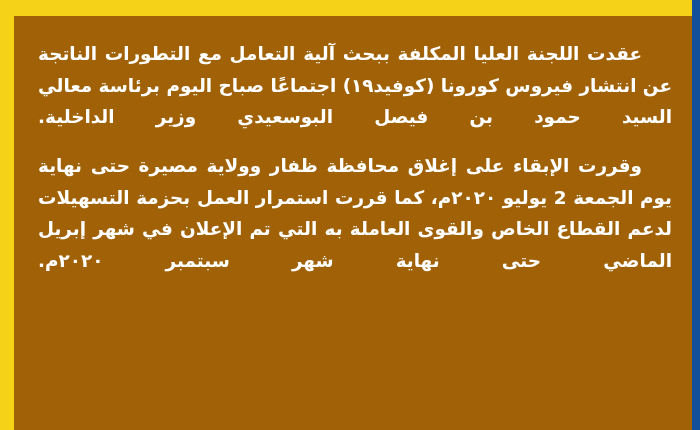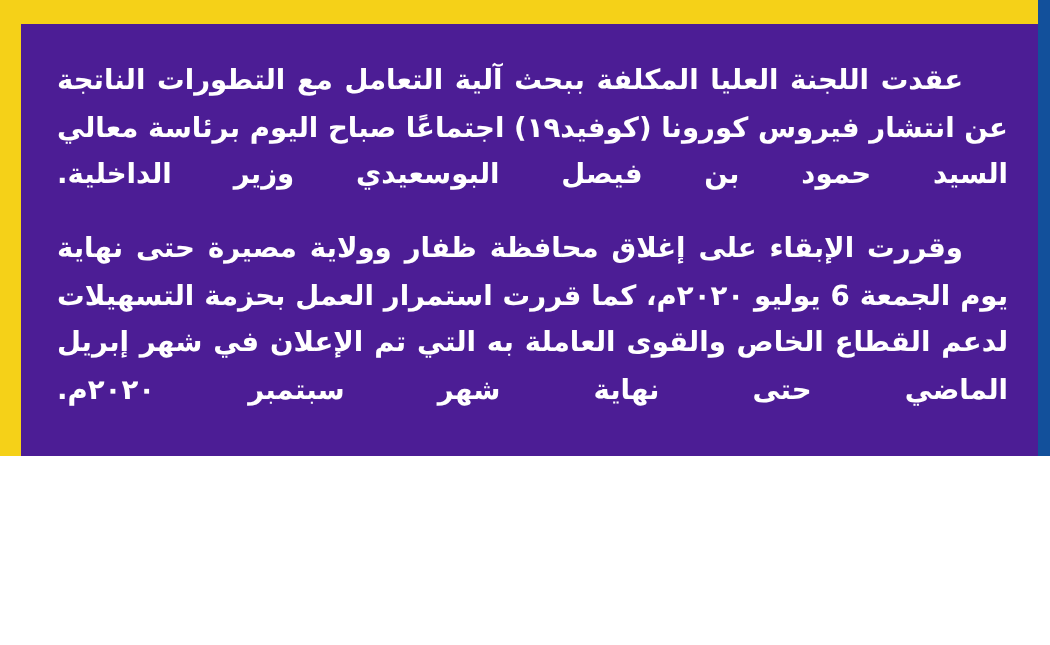--- a/index.html
+++ b/index.html
@@ -9,22 +9,22 @@
   body {
     width: 700px;
     height: 430px;
     background: #ffffff;
     font-family: "DejaVu Sans", sans-serif;
     overflow: hidden;
   }
   .poster {
     position: relative;
     width: 700px;
-    height: 304px;
-    background: #4c1d95;
+    height: 430px;
+    background: #a16207;
     box-sizing: border-box;
     overflow: hidden;
   }
   .top-bar {
     position: absolute;
     top: 0;
     left: 0;
     width: 700px;
     height: 16px;
     background: #f5d118;
@@ -73,15 +73,15 @@
 </head>
 <body>
 
 <div class="poster">
   <div class="top-bar"></div>
   <div class="left-edge"></div>
   <div class="right-edge"></div>
 
   <div class="content">
     <p class="para">عقدت اللجنة العليا المكلفة ببحث آلية التعامل مع التطورات الناتجة عن انتشار فيروس كورونا (كوفيد١٩) اجتماعًا صباح اليوم برئاسة معالي السيد حمود بن فيصل البوسعيدي وزير الداخلية.</p>
-    <p class="para">وقررت الإبقاء على إغلاق محافظة ظفار وولاية مصيرة حتى نهاية يوم الجمعة 6 يوليو ٢٠٢٠م، كما قررت استمرار العمل بحزمة التسهيلات لدعم القطاع الخاص والقوى العاملة به التي تم الإعلان في شهر إبريل الماضي حتى نهاية شهر سبتمبر ٢٠٢٠م.</p>
+    <p class="para">وقررت الإبقاء على إغلاق محافظة ظفار وولاية مصيرة حتى نهاية يوم الجمعة 2 يوليو ٢٠٢٠م، كما قررت استمرار العمل بحزمة التسهيلات لدعم القطاع الخاص والقوى العاملة به التي تم الإعلان في شهر إبريل الماضي حتى نهاية شهر سبتمبر ٢٠٢٠م.</p>
   </div>
 </div>
 
 </body></html>

